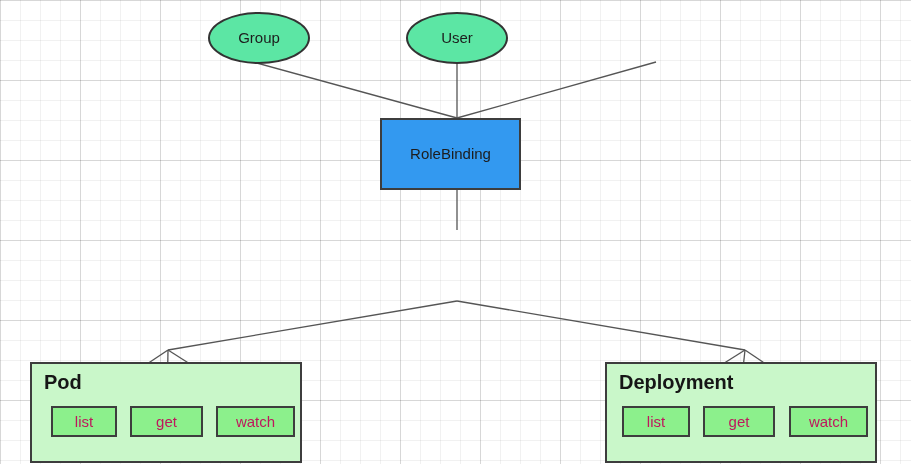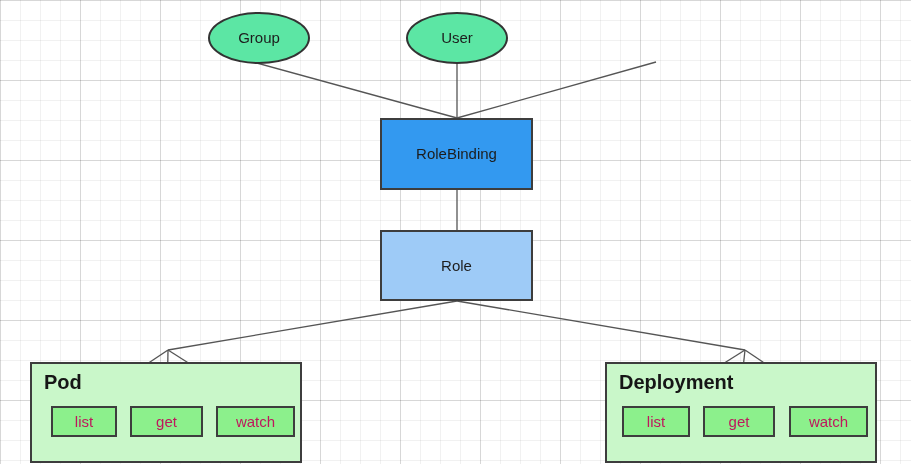--- a/index.html
+++ b/index.html
@@ -92,27 +92,24 @@
 
   <div class="node ellipse" style="left:208px;top:12px;width:102px;height:52px;">
     <span>Group</span>
   </div>
 
   <div class="node ellipse" style="left:406px;top:12px;width:102px;height:52px;">
     <span>User</span>
   </div>
 
 
-  <div class="node rect-box rolebinding" style="left:380px;top:118px;width:153px;height:72px;">
+  <div class="node rect-box rolebinding" style="left:380px;top:118px;width:141px;height:72px;">
     <span>RoleBinding</span>
   </div>
 
-  <div class="node rect-box role" style="left:380px;top:230px;width:153px;height:71px;">
-    <span>Role</span>
-  </div>
 
   <div class="group-box" style="left:30px;top:362px;width:272px;height:101px;">
     <div class="group-title">Pod</div>
   </div>
   <div class="verb" style="left:51px;top:406px;width:66px;height:31px;">
     <span>list</span>
   </div>
   <div class="verb" style="left:130px;top:406px;width:73px;height:31px;">
     <span>get</span>
   </div>

